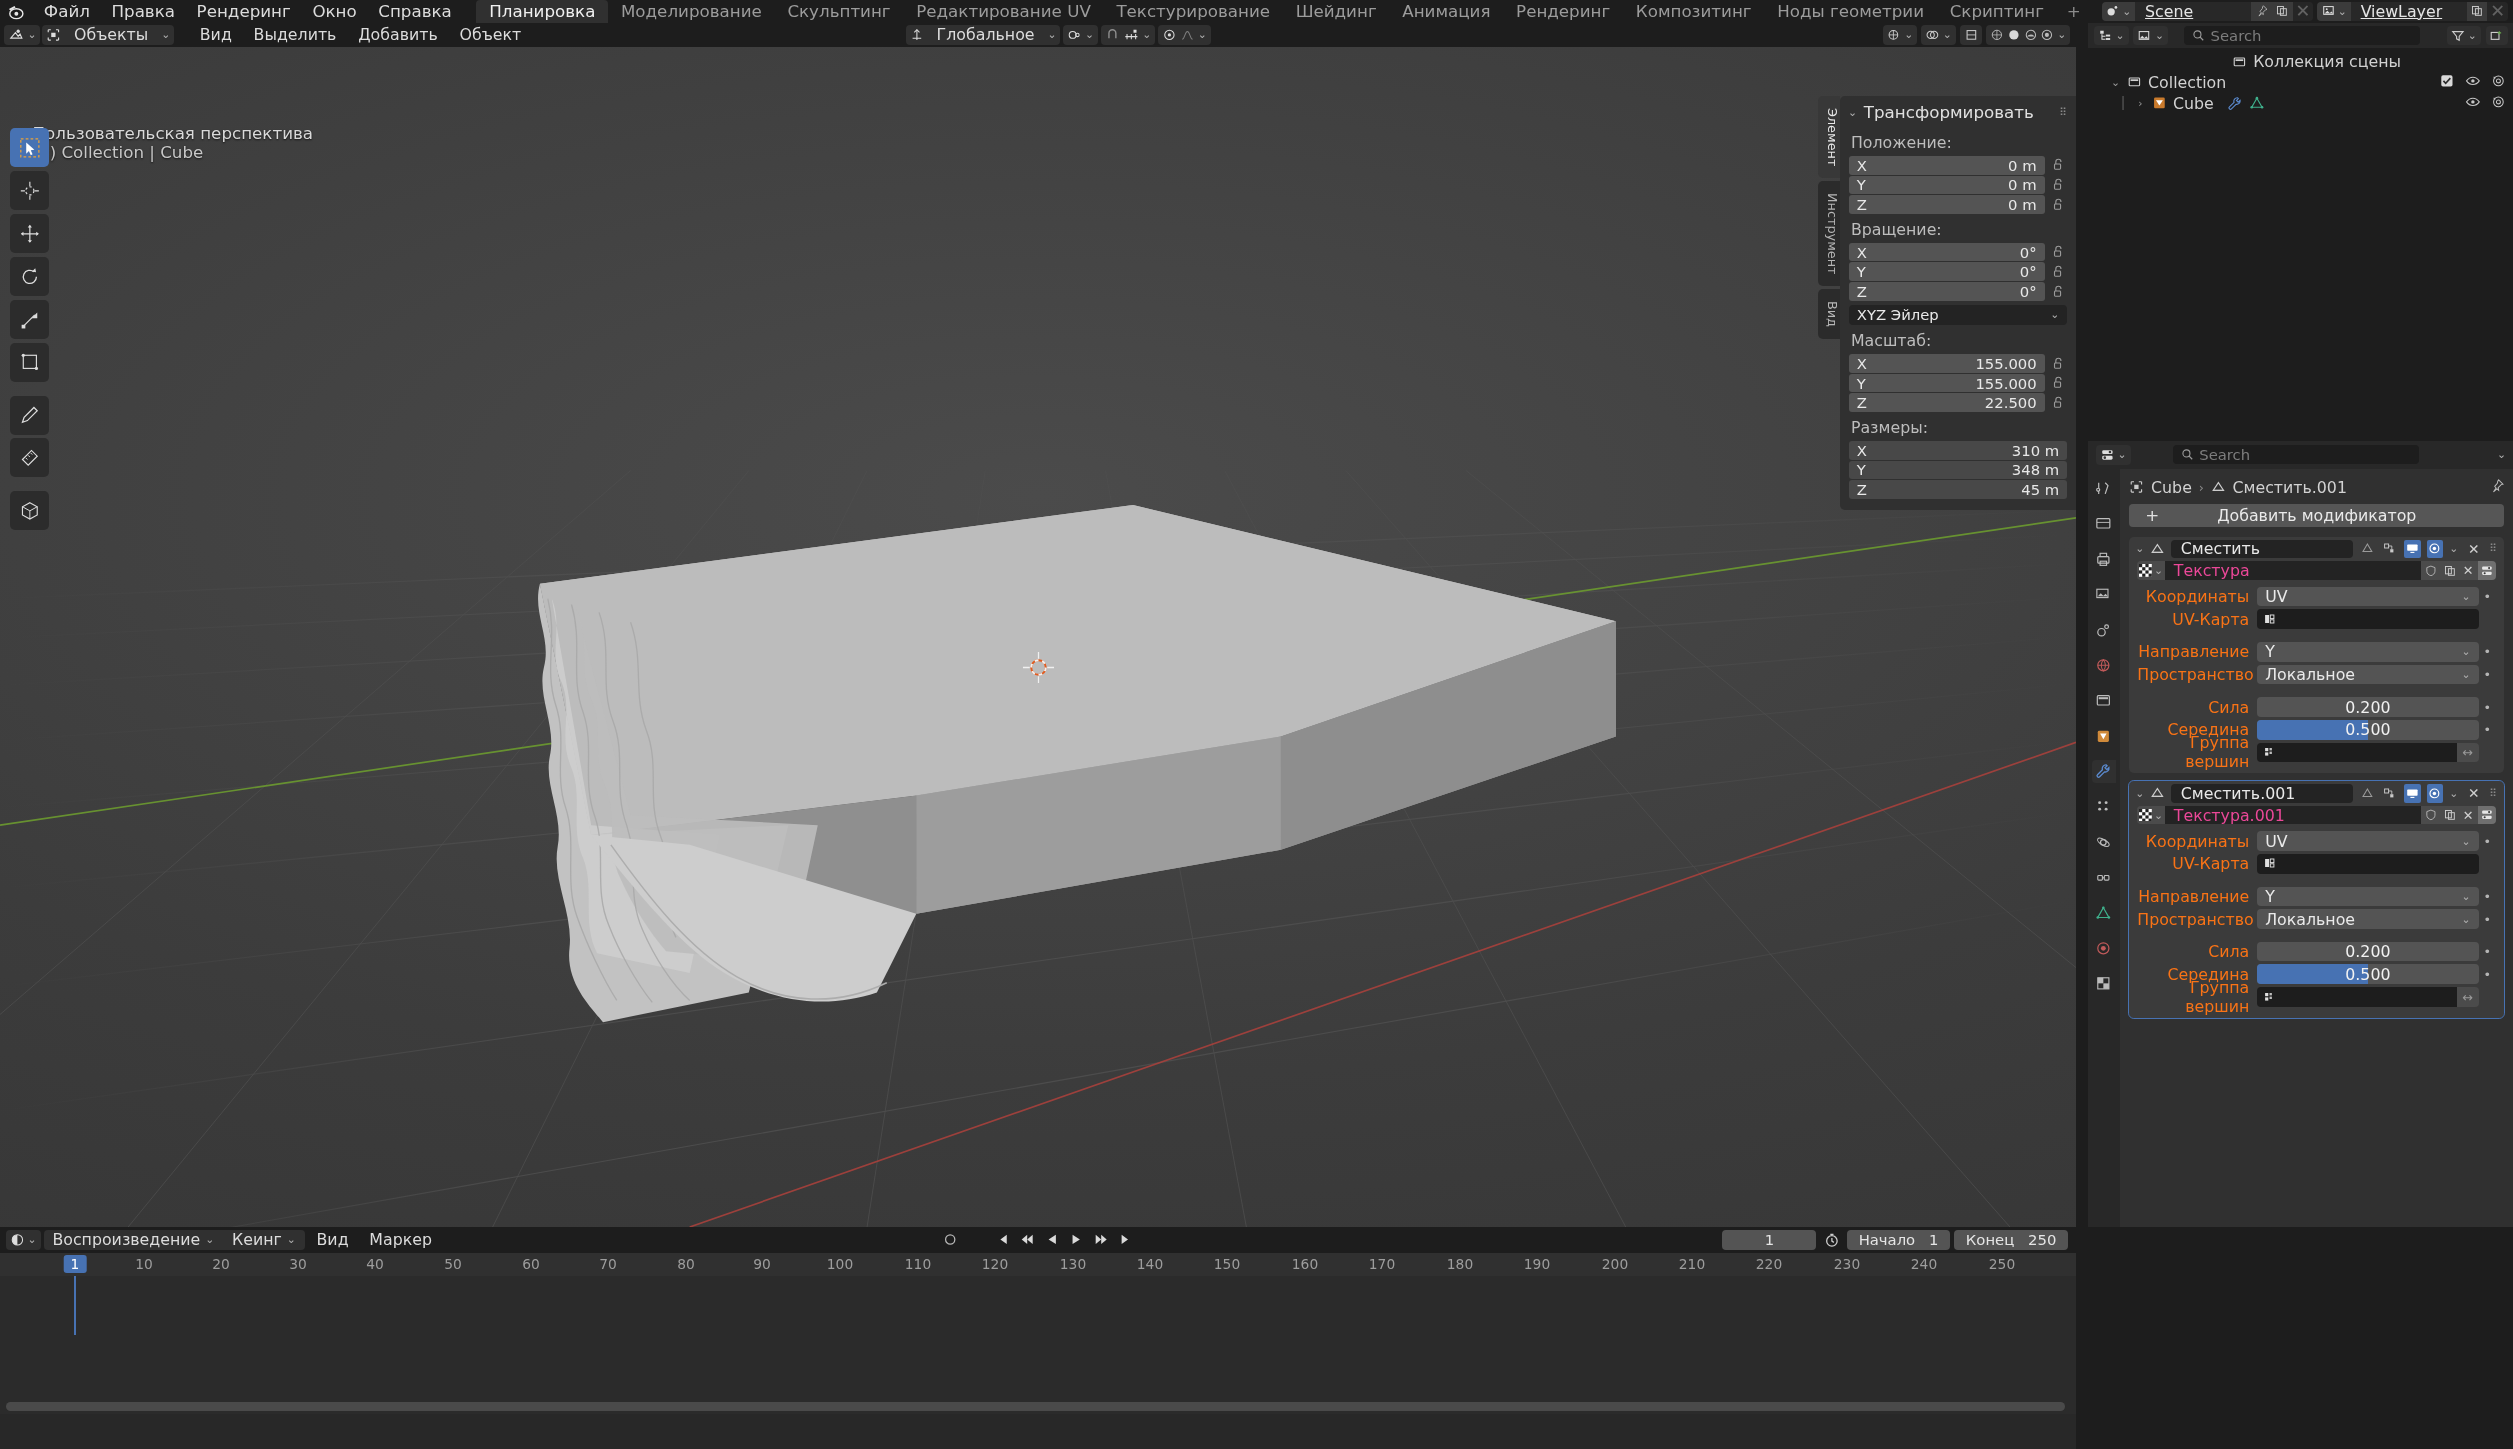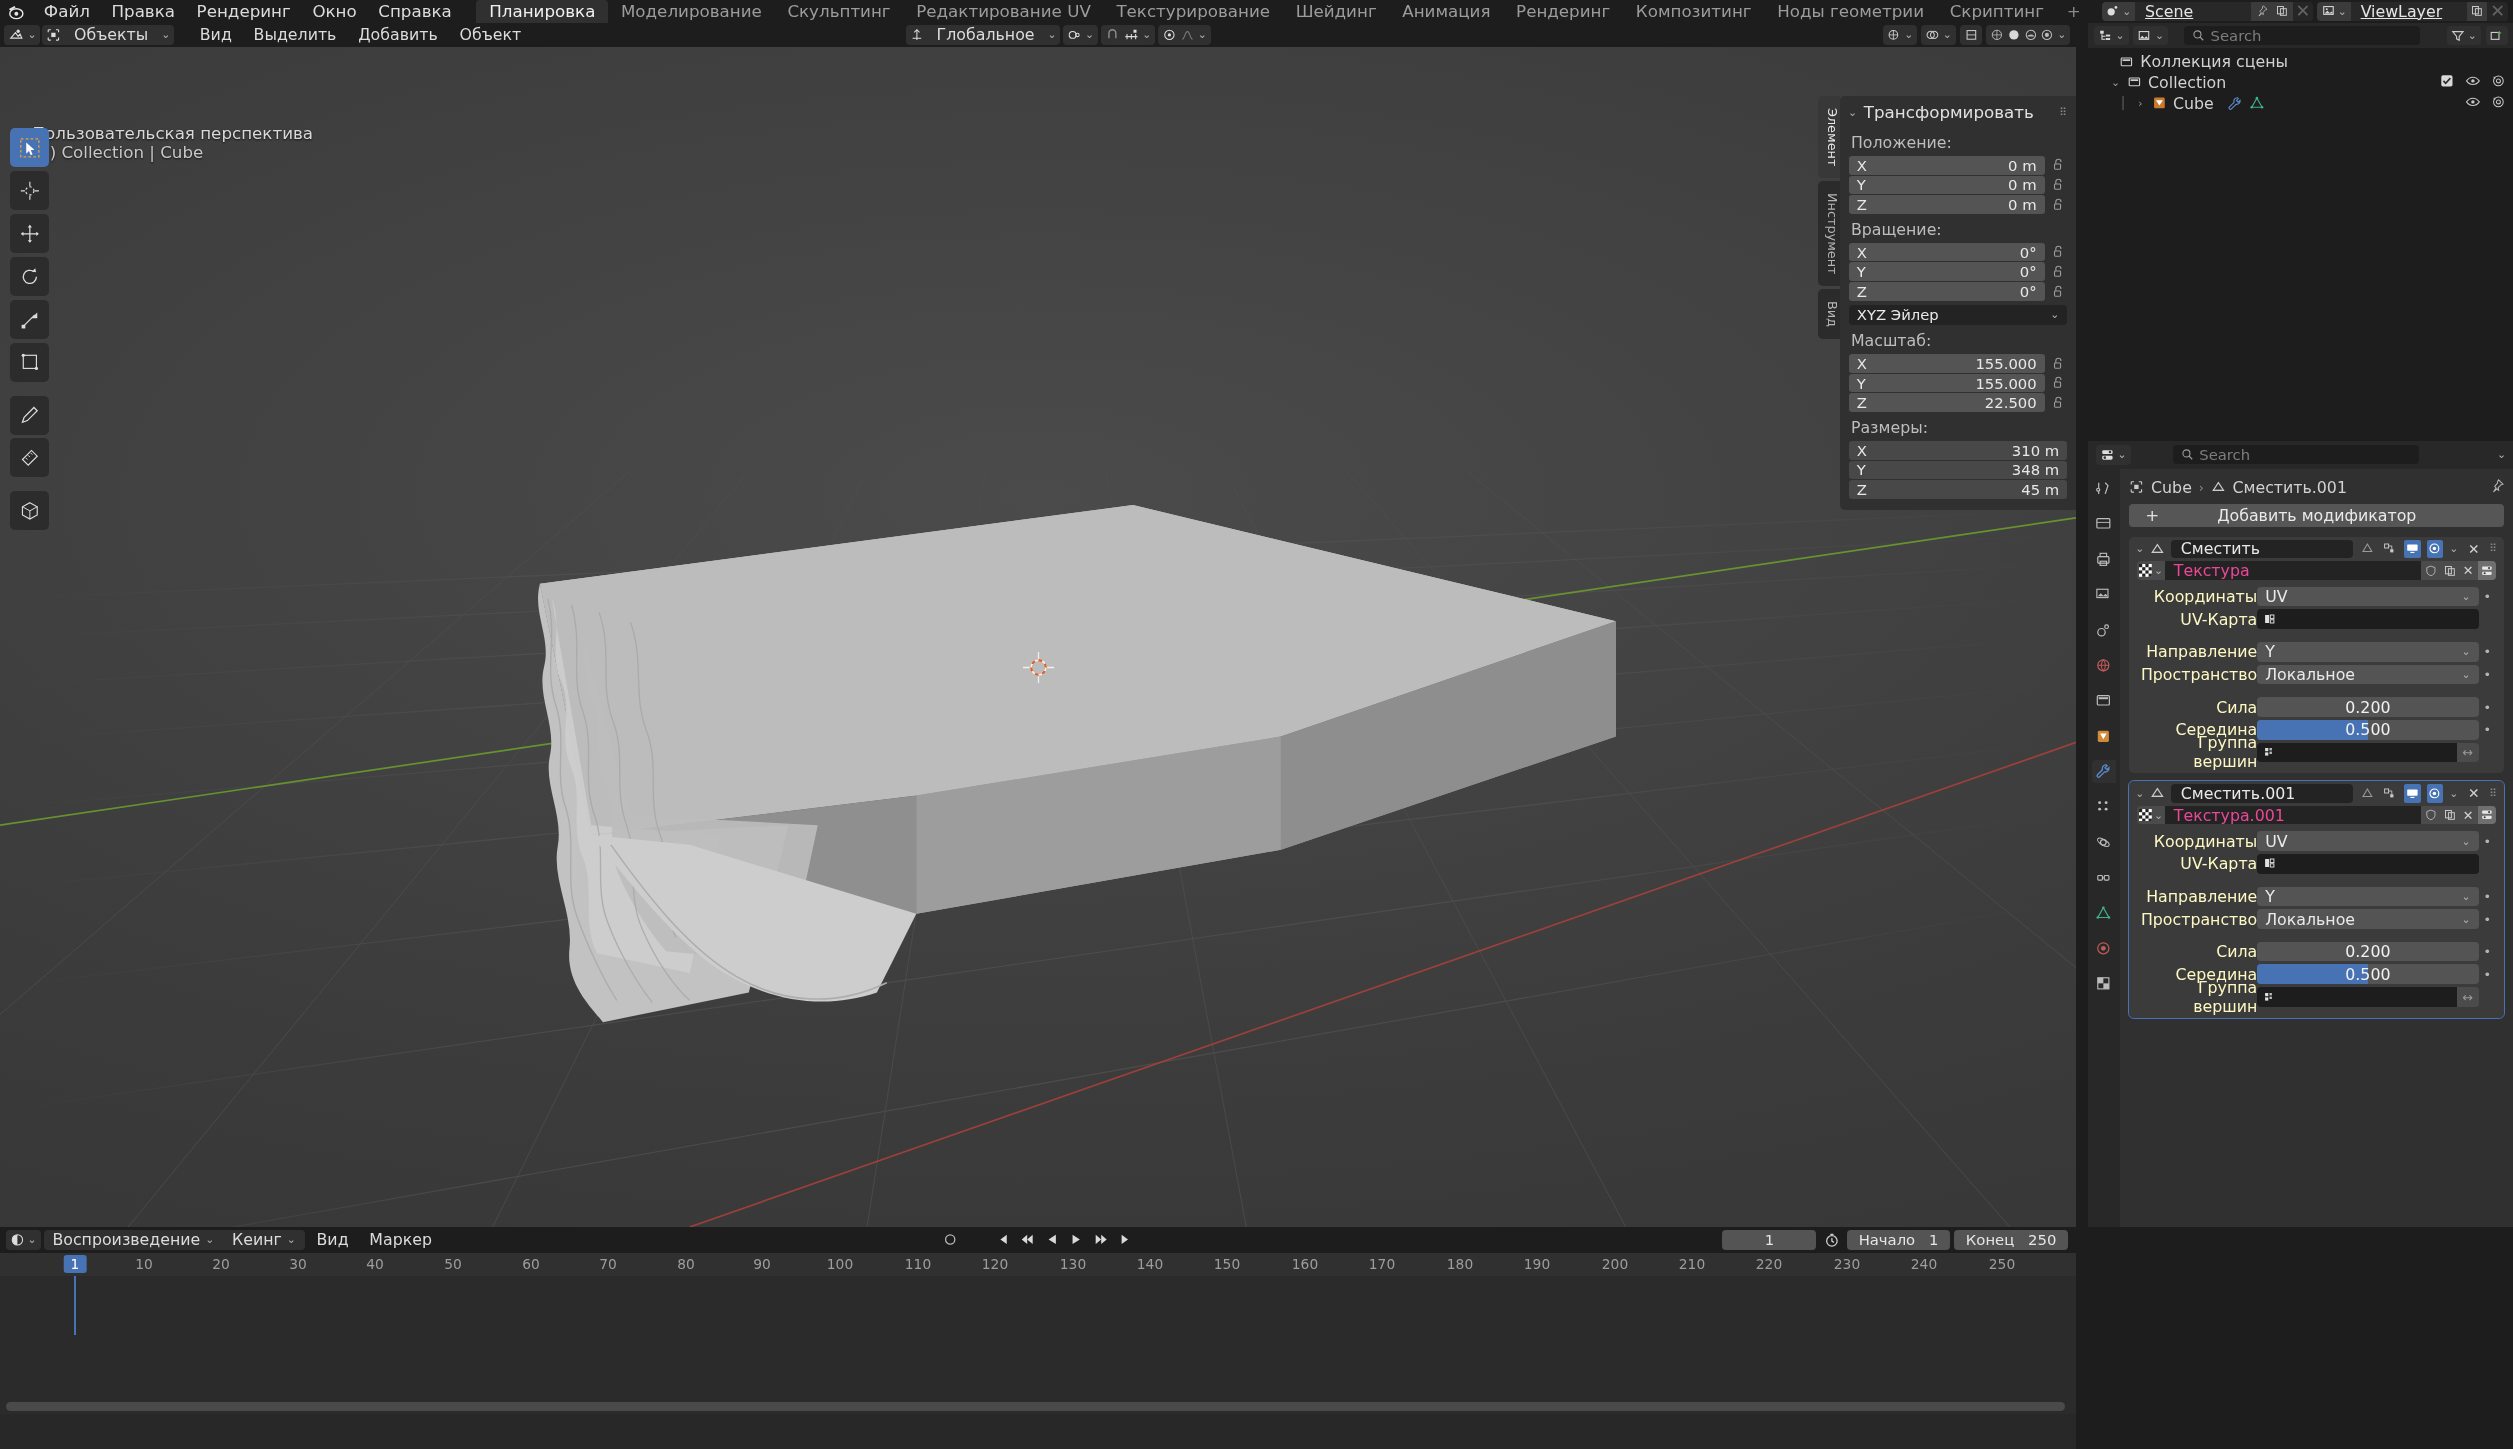--- a/index.html
+++ b/index.html
@@ -153,21 +153,21 @@
     background:#4b4b4b; border-radius:3.9px 0 0 3.9px; height:18.7px; width:27.6px; display:flex; align-items:center;
     justify-content:center; gap:2px;
   }
   .tex-name {
     flex:1; background:#232323; height:18.7px; display:flex; align-items:center; padding:0 8.9px;
     font-size:15.8px; color:#ec4899;
   }
   .tex-btn { width:18.7px; height:18.7px; background:#4b4b4b; display:flex; align-items:center; justify-content:center;}
   .tex-btn.last { border-radius: 0 3.9px 3.9px 0; }
   .prow { display:flex; align-items:center; margin-bottom: 3px; height: 19.7px; }
-  .plab { width: 120px; text-align:right; padding-right: 0; font-size:15.8px; color:#fef9c3; }
+  .plab { width: 120px; text-align:right; padding-right: 8px; font-size:15.8px; color:#f97316; }
   .pctl { flex:1; display:flex; align-items:center; }
   .pselect {
     flex:1; height:19.7px; background:#545454; border-radius:3.9px; display:flex; align-items:center;
     justify-content:space-between; padding: 0 7.9px; font-size:15.8px; color:#eaeaea;
   }
   .pfield {
     flex:1; height:19.7px; background:#1d1d1d; border-radius:3.9px; display:flex; align-items:center;
     padding: 0 5.9px; font-size:15.8px; color:#eaeaea;
   }
   .pslider {
@@ -786,21 +786,21 @@
         <div class="vh-group">
           <svg width="14.8" height="13.8" viewBox="0 0 16 16">
               <rect x="2" y="4" width="9" height="8" fill="none" stroke="#ccc" stroke-width="1.3"></rect>
               <path d="M11.5 2.5v4M9.5 4.5h4" stroke="#6aa84f" stroke-width="1.4"></path>
             </svg>
         </div>
       </div>
     </div>
     <div class="ol-rows">
 
-      <div class="ol-row" style="padding-left: 13.8px;">
+      <div class="ol-row" style="padding-left: 13.8px; justify-content: center;">
         <div class="rt">
           <span class="ol-disc"></span>
           <svg width="14.8" height="13.8" viewBox="0 0 16 16">
               <rect x="2" y="3.5" width="12" height="9" rx="1" fill="none" stroke="#d0d0d0" stroke-width="1.3"></rect>
               <rect x="3.5" y="5" width="9" height="2" fill="#d0d0d0"></rect>
             </svg>
           <span>Коллекция сцены</span>
         </div>
       </div>
 

